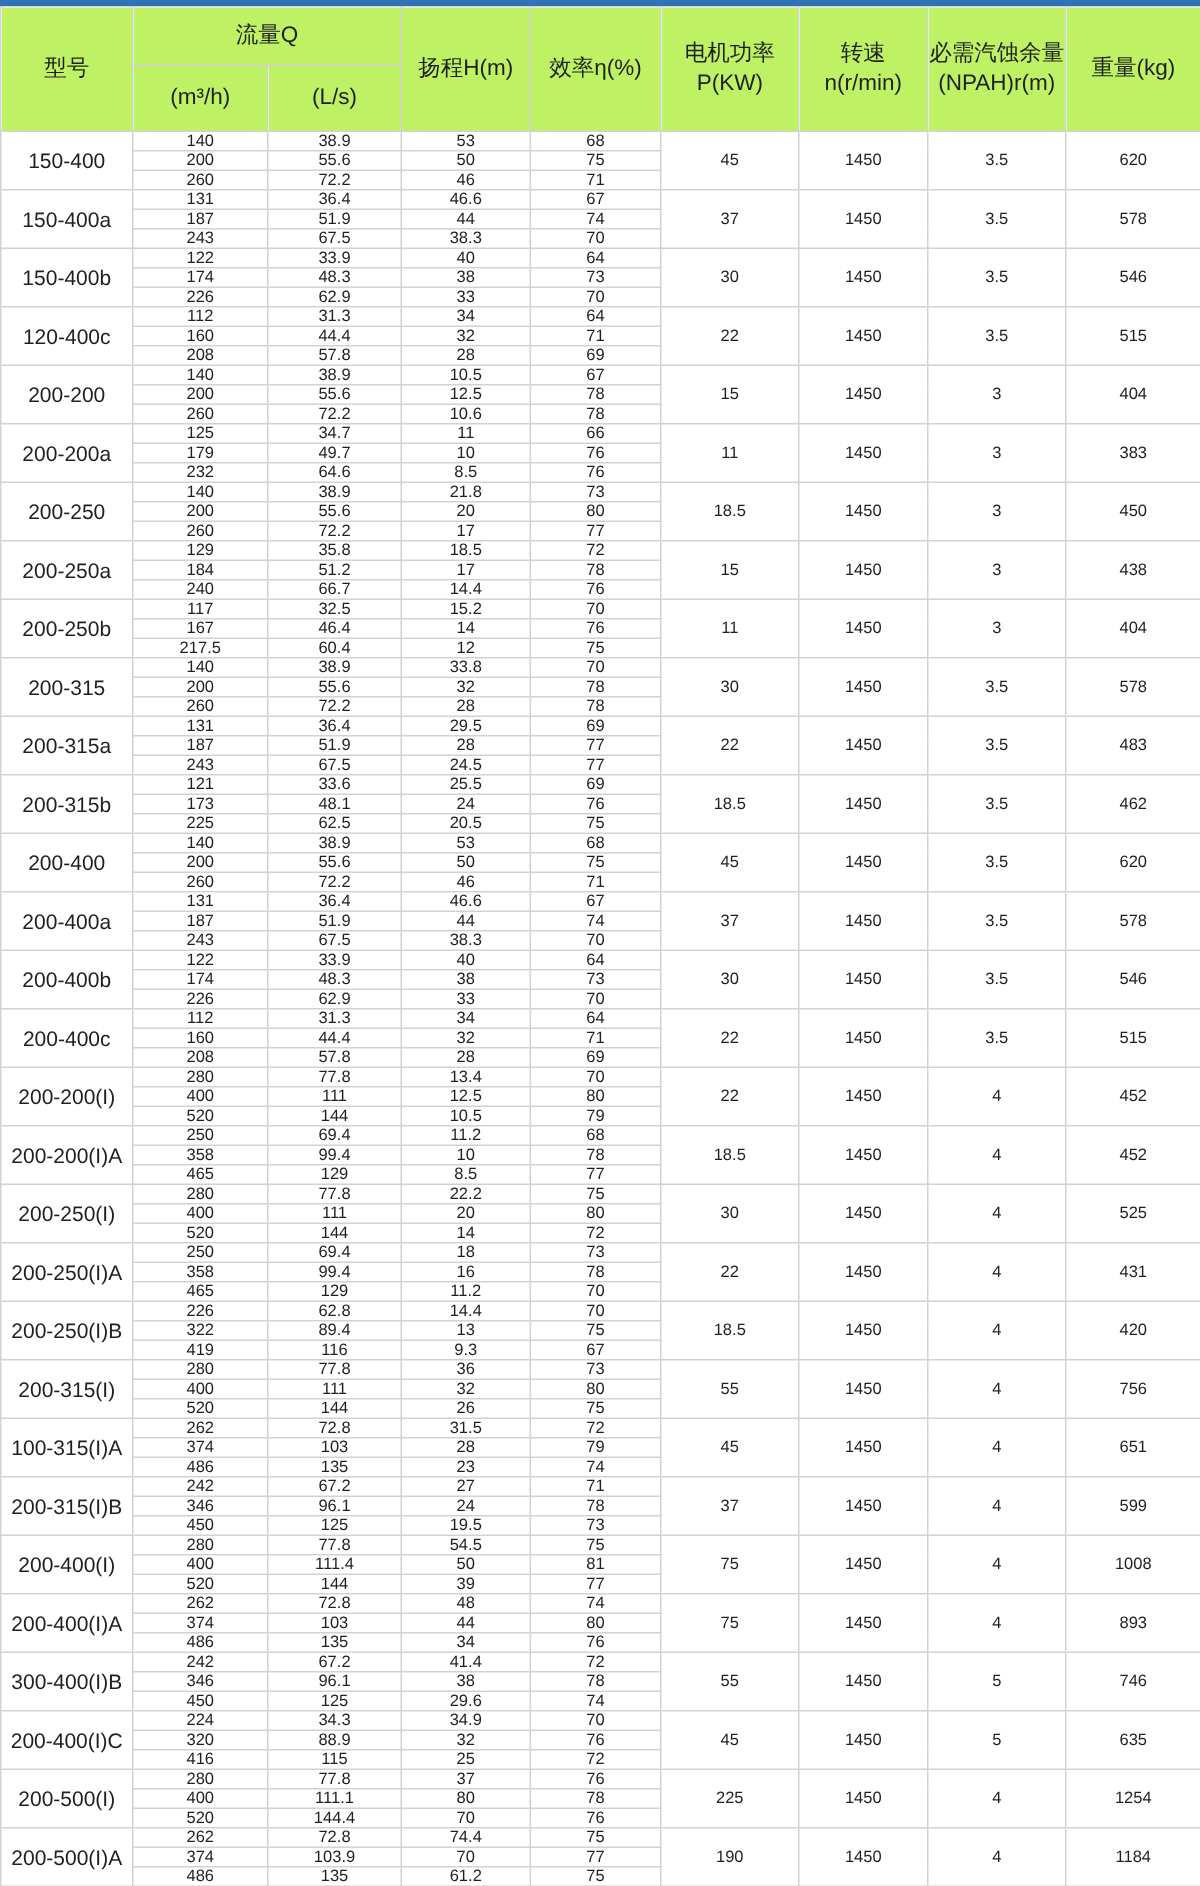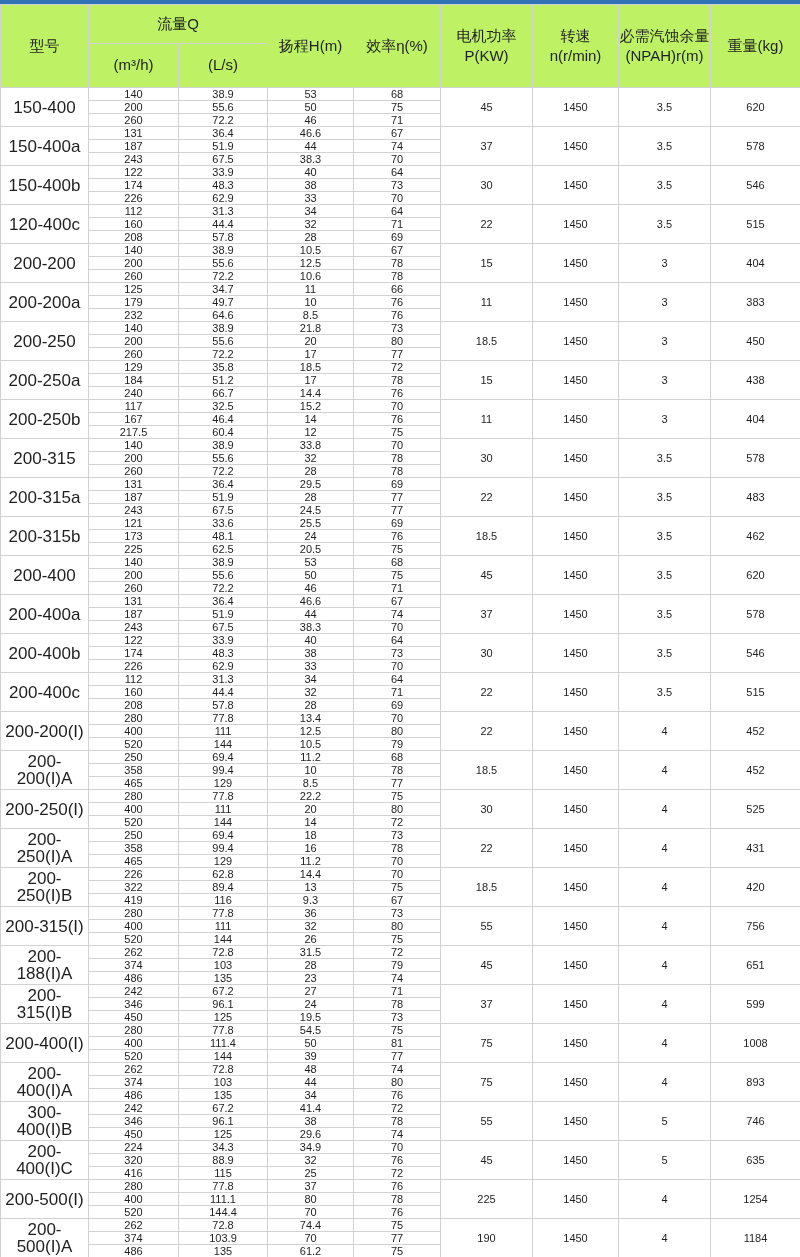--- a/index.html
+++ b/index.html
@@ -42,21 +42,21 @@
     margin-left: 36px;
   }
   tr.header-row-1 { height: 39px; }
   tr.header-row-2 { height: 44px; }
   tbody td {
     font-size: 11px;
     line-height: 1;
     height: 12px;
   }
   tbody tr { height: 12.9px; }
-  td.model-cell { font-size: 17px; }
+  td.model-cell { font-size: 14px; }
 </style>
 </head>
 <body>
 
 <div class="page">
   <div class="top-accent-bar"></div>
 
   <table class="spec-table">
     <colgroup>
       <col style="width:88px">
@@ -589,21 +589,21 @@
           <td>32</td>
           <td>80</td>
         </tr>
         <tr>
           <td>520</td>
           <td>144</td>
           <td>26</td>
           <td>75</td>
         </tr>
         <tr>
-          <td rowspan="3" class="model-cell">200-188(I)A</td>
+          <td rowspan="3" class="model-cell">100-315(I)A</td>
           <td>262</td>
           <td>72.8</td>
           <td>31.5</td>
           <td>72</td>
           <td rowspan="3">45</td>
           <td rowspan="3">1450</td>
           <td rowspan="3">4</td>
           <td rowspan="3">651</td>
         </tr>
         <tr>

